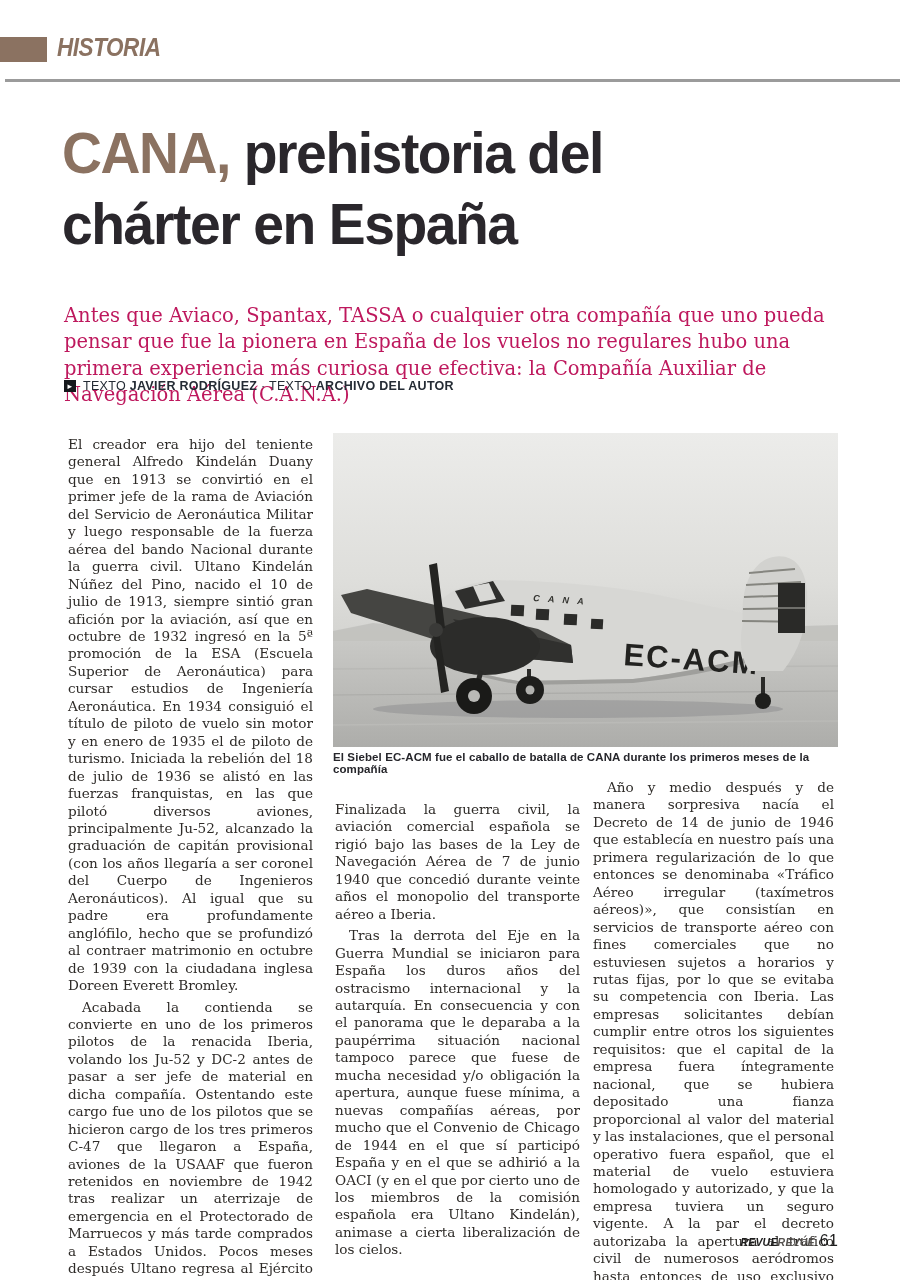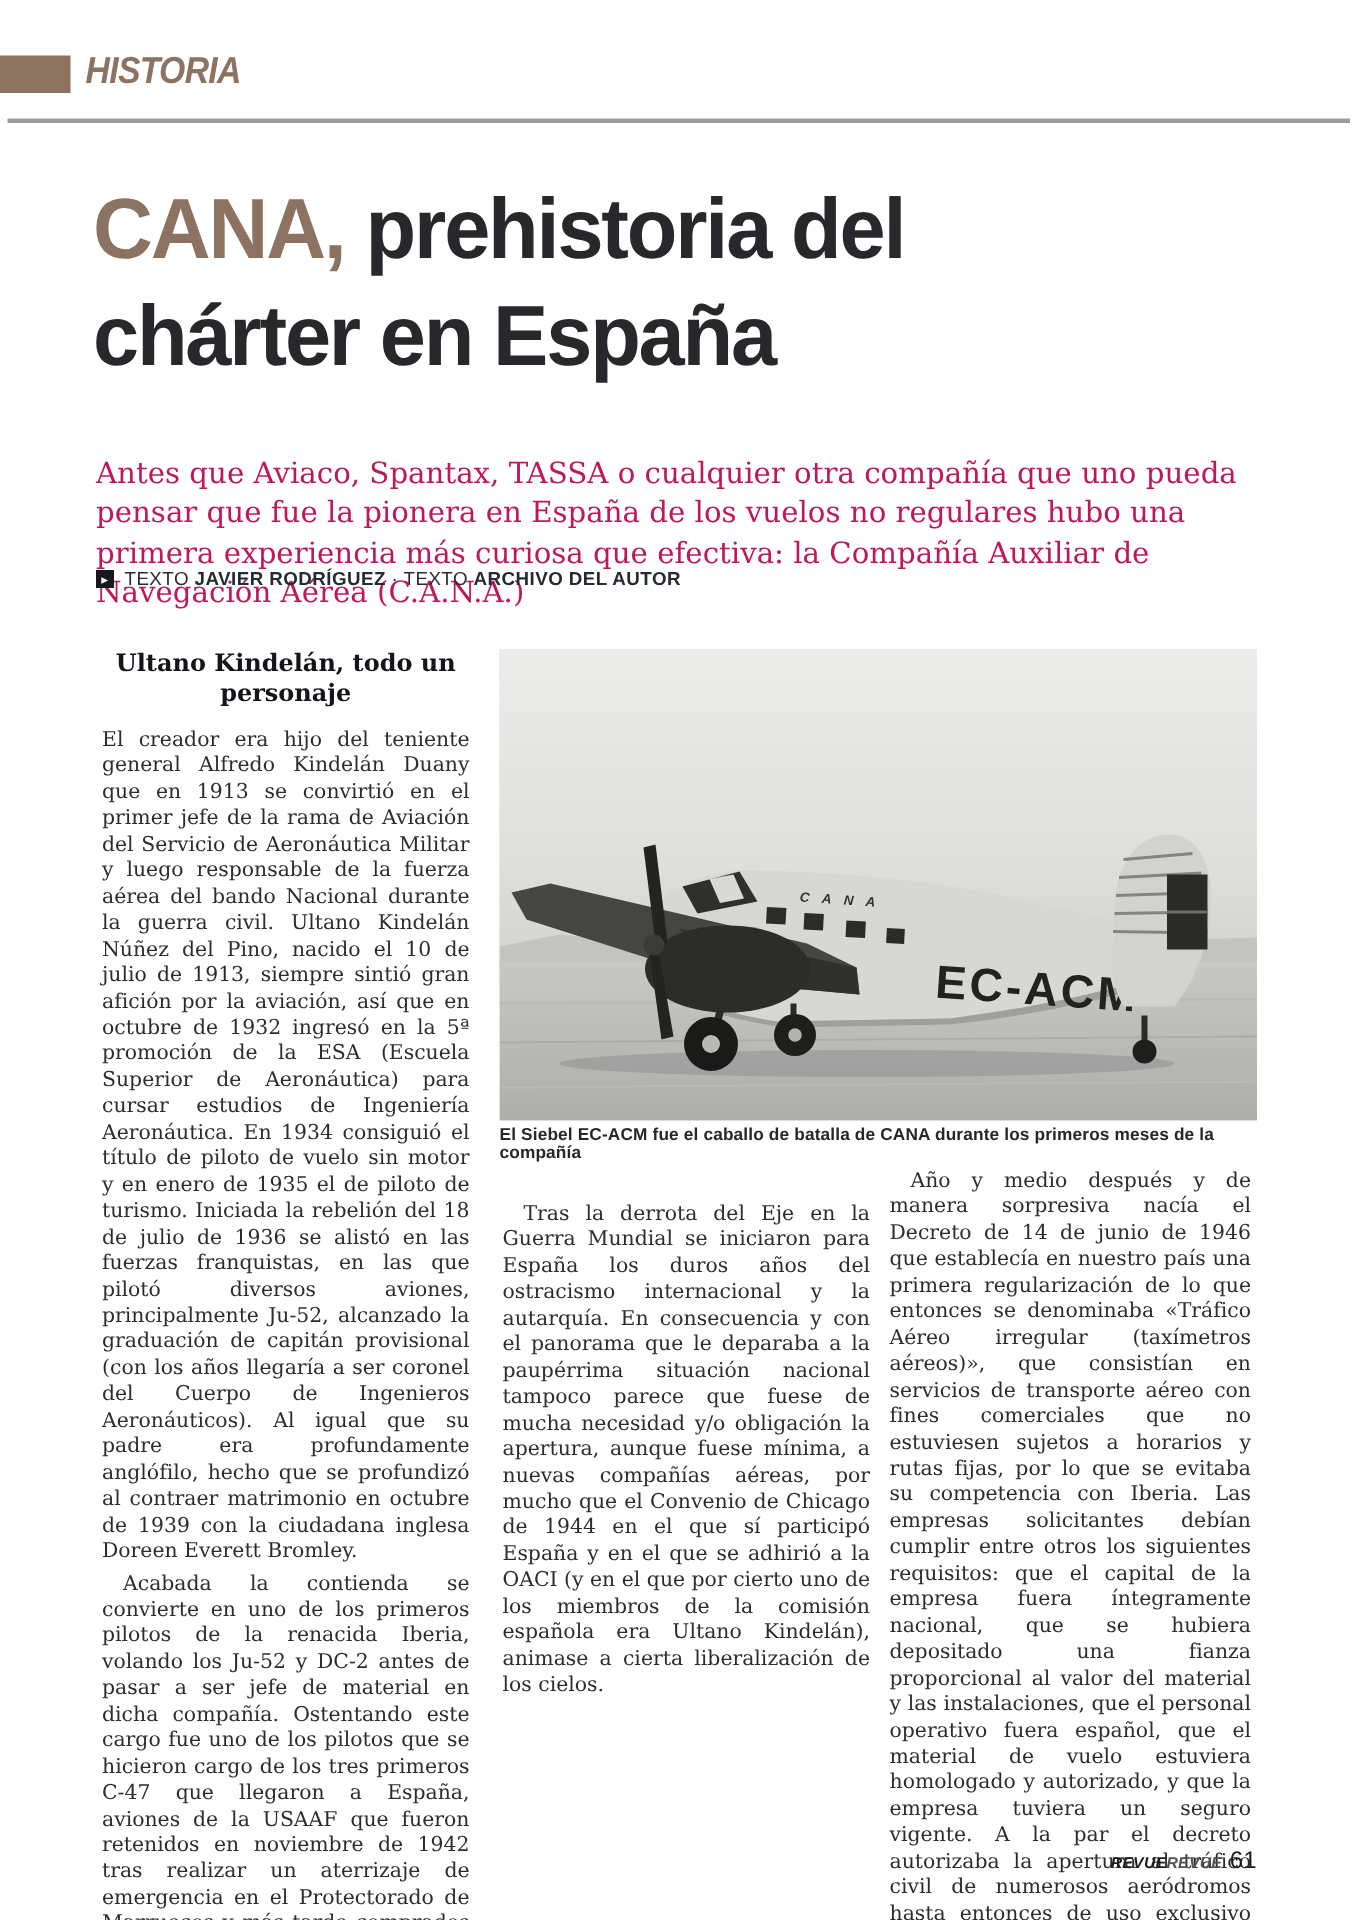--- a/index.html
+++ b/index.html
@@ -73,21 +73,20 @@
 </h1>
 
 <p class="standfirst">Antes que Aviaco, Spantax, TASSA o cualquier otra compañía que uno pueda pensar que fue la pionera en España de los vuelos no regulares hubo una primera experiencia más curiosa que efectiva: la Compañía Auxiliar de Navegación Aérea (C.A.N.A.)</p>
 
 <div class="byline">
   <span class="byline-ico">▸</span>
   <span><span>TEXTO </span><b>JAVIER RODRÍGUEZ</b><span> · </span><span>TEXTO </span><b>ARCHIVO DEL AUTOR</b></span>
 </div>
 
 <div class="col col1">
-  <h3 class="col-heading">Ultano Kindelán, todo un personaje</h3>
   <p>El creador era hijo del teniente general Alfredo Kindelán Duany que en 1913 se convirtió en el primer jefe de la rama de Aviación del Servicio de Aeronáutica Militar y luego responsable de la fuerza aérea del bando Nacional durante la guerra civil. Ultano Kindelán Núñez del Pino, nacido el 10 de julio de 1913, siempre sintió gran afición por la aviación, así que en octubre de 1932 ingresó en la 5ª promoción de la ESA (Escuela Superior de Aeronáutica) para cursar estudios de Ingeniería Aeronáutica. En 1934 consiguió el título de piloto de vuelo sin motor y en enero de 1935 el de piloto de turismo. Iniciada la rebelión del 18 de julio de 1936 se alistó en las fuerzas franquistas, en las que pilotó diversos aviones, principalmente Ju-52, alcanzado la graduación de capitán provisional (con los años llegaría a ser coronel del Cuerpo de Ingenieros Aeronáuticos). Al igual que su padre era profundamente anglófilo, hecho que se profundizó al contraer matrimonio en octubre de 1939 con la ciudadana inglesa Doreen Everett Bromley.</p>
   <p class="indent">Acabada la contienda se convierte en uno de los primeros pilotos de la renacida Iberia, volando los Ju-52 y DC-2 antes de pasar a ser jefe de material en dicha compañía. Ostentando este cargo fue uno de los pilotos que se hicieron cargo de los tres primeros C-47 que llegaron a España, aviones de la USAAF que fueron retenidos en noviembre de 1942 tras realizar un aterrizaje de emergencia en el Protectorado de Marruecos y más tarde comprados a Estados Unidos. Pocos meses después Ultano regresa al Ejército del Aire (estaba en situación de «supernumerario») para ser nombrado adjunto al agregado aéreo de la Embajada de España en el Reino Unido.</p>
 </div>
 
 <figure class="photo" style="margin:0;">
   <svg viewBox="0 0 505 314" preserveAspectRatio="none">
     <defs>
       <linearGradient id="sky" x1="0" y1="0" x2="0" y2="1">
         <stop offset="0" stop-color="#ececea"></stop>
         <stop offset=".7" stop-color="#dededb"></stop>
@@ -151,20 +150,21 @@
     <circle cx="141" cy="263" r="6" fill="#b9b9b6"></circle>
     <circle cx="197" cy="257" r="14" fill="#1e1e1c"></circle>
     <circle cx="197" cy="257" r="4.5" fill="#b2b2af"></circle>
     <line x1="430" y1="244" x2="430" y2="264" stroke="#2a2a28" stroke-width="4"></line>
     <circle cx="430" cy="268" r="8" fill="#1e1e1c"></circle>
   </svg>
 </figure>
 <figcaption class="caption">El Siebel EC-ACM fue el caballo de batalla de CANA durante los primeros meses de la compañía</figcaption>
 
 <div class="col col2">
+  <p>Finalizada la guerra civil, la aviación comercial española se rigió bajo las bases de la Ley de Navegación Aérea de 7 de junio 1940 que concedió durante veinte años el monopolio del transporte aéreo a Iberia.</p>
   <p class="indent">Tras la derrota del Eje en la Guerra Mundial se iniciaron para España los duros años del ostracismo internacional y la autarquía. En consecuencia y con el panorama que le deparaba a la paupérrima situación nacional tampoco parece que fuese de mucha necesidad y/o obligación la apertura, aunque fuese mínima, a nuevas compañías aéreas, por mucho que el Convenio de Chicago de 1944 en el que sí participó España y en el que se adhirió a la OACI (y en el que por cierto uno de los miembros de la comisión española era Ultano Kindelán), animase a cierta liberalización de los cielos.</p>
 </div>
 
 <div class="col col3">
   <p class="indent">Año y medio después y de manera sorpresiva nacía el Decreto de 14 de junio de 1946 que establecía en nuestro país una primera regularización de lo que entonces se denominaba «Tráfico Aéreo irregular (taxímetros aéreos)», que consistían en servicios de transporte aéreo con fines comerciales que no estuviesen sujetos a horarios y rutas fijas, por lo que se evitaba su competencia con Iberia. Las empresas solicitantes debían cumplir entre otros los siguientes requisitos: que el capital de la empresa fuera íntegramente nacional, que se hubiera depositado una fianza proporcional al valor del material y las instalaciones, que el personal operativo fuera español, que el material de vuelo estuviera homologado y autorizado, y que la empresa tuviera un seguro vigente. A la par el decreto autorizaba la apertura al tráfico civil de numerosos aeródromos hasta entonces de uso exclusivo militar: Agoncillo (Logroño), General Mola (Vitoria), León, Cáceres, Matacán (Salamanca), Jerez (Cá-</p>
 </div>
 
 <div class="footer">
   <span class="brand-bold">REVUE</span><span class="brand-light">REVUE</span><span class="pageno">61</span>
 </div>

